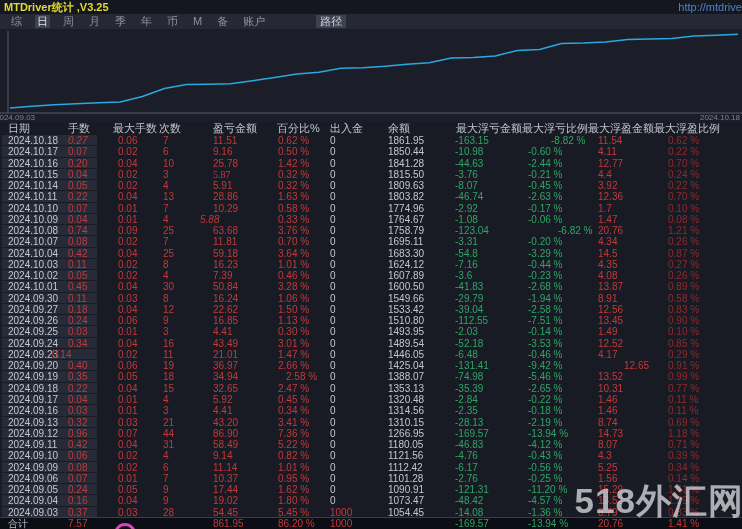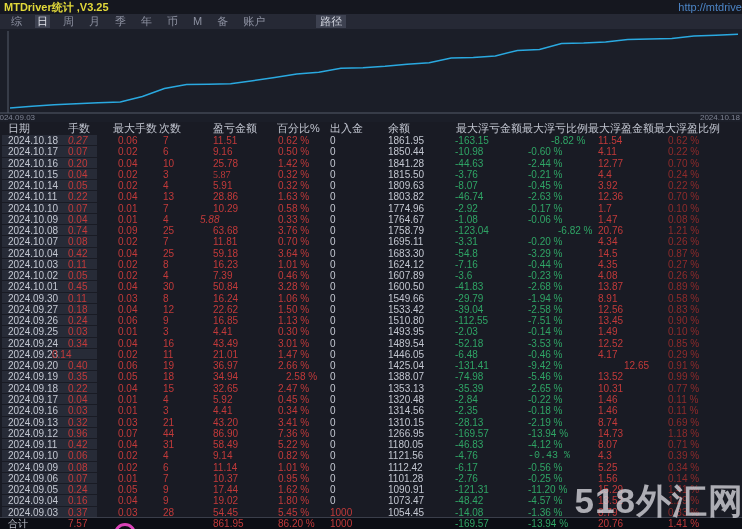--- a/index.html
+++ b/index.html
@@ -491,21 +491,21 @@
       <div class="trow" style="top: 315.28px;">
         <span class="cell c-date">2024.09.10</span>
         <span class="cell c-red" style="left: 68px;">0.06</span>
         <span class="cell c-red" style="left: 118px;">0.02</span>
         <span class="cell c-red" style="left: 163px;">4</span>
         <span class="cell c-red" style="left: 213px;">9.14</span>
         <span class="cell c-red" style="left: 278px;">0.82 %</span>
         <span class="cell c-gray" style="left: 330px;">0</span>
         <span class="cell c-gray" style="left: 388px;">1121.56</span>
         <span class="cell c-green" style="left: 455px;">-4.76</span>
-        <span class="cell c-green" style="left: 528px; font-family: Liberation Mono, monospace;">-0.43 %</span>
+        <span class="cell c-green" style="left: 528px;">-0.43 %</span>
         <span class="cell c-red" style="left: 598px;">4.3</span>
         <span class="cell c-dred" style="left: 668px;">0.39 %</span>
       </div>
       <div class="trow" style="top: 326.54px;">
         <span class="cell c-date">2024.09.09</span>
         <span class="cell c-red" style="left: 68px;">0.08</span>
         <span class="cell c-red" style="left: 118px;">0.02</span>
         <span class="cell c-red" style="left: 163px;">6</span>
         <span class="cell c-red" style="left: 213px;">11.14</span>
         <span class="cell c-red" style="left: 278px;">1.01 %</span>

